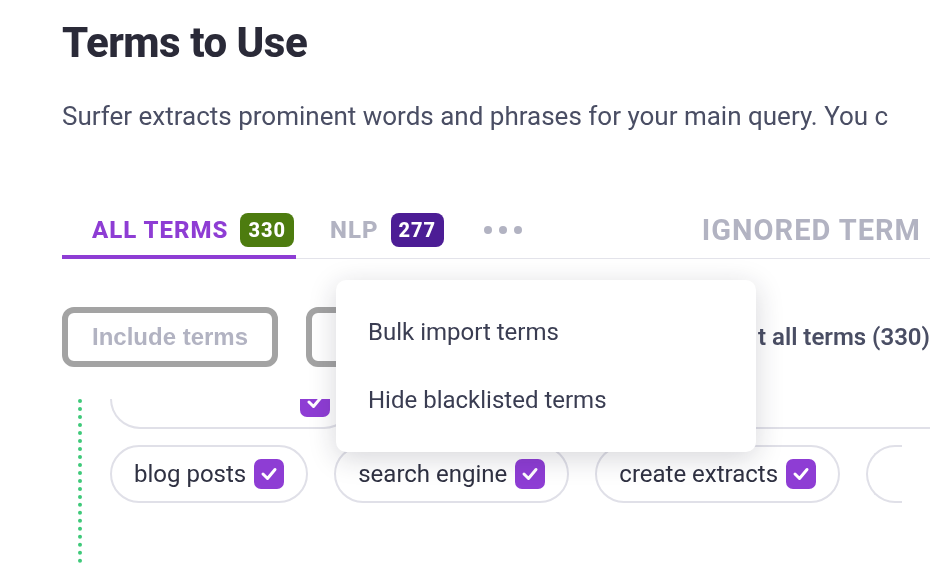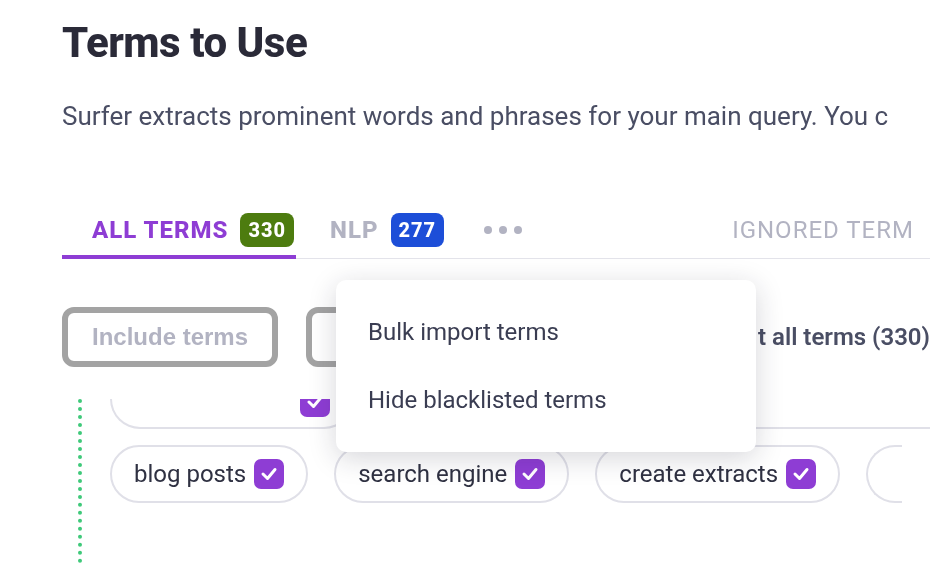--- a/index.html
+++ b/index.html
@@ -66,40 +66,40 @@
     align-items: center;
     justify-content: center;
     min-width: 48px;
     height: 34px;
     border-radius: 8px;
     font-size: 20px;
     font-weight: 800;
     padding: 0 8px;
   }
   .badge.purple { background: #4d7c0f; color: #fff; }
-  .badge.gray { background: #1d4ed8; color: #fff; }
+  .badge.gray { background: #4c1d95; color: #fff; }
   .more-dots {
     display: flex;
     gap: 7px;
     cursor: pointer;
     padding: 10px 4px;
     align-self: center;
   }
   .more-dots span {
     width: 8px; height: 8px; border-radius: 50%; background: #b2b3c2;
   }
   .tab-right {
     position: absolute;
-    right: 16px;
+    right: 9px;
     top: 0;
     height: 100%;
     display: flex;
     align-items: center;
-    font-size: 24px;
-    font-weight: 400;
+    font-size: 29px;
+    font-weight: 700;
     letter-spacing: 1px;
     color: #b2b3c2;
     white-space: nowrap;
     overflow: hidden;
     cursor: pointer;
   }
 
   .controls-row {
     display: flex;
     align-items: center;

